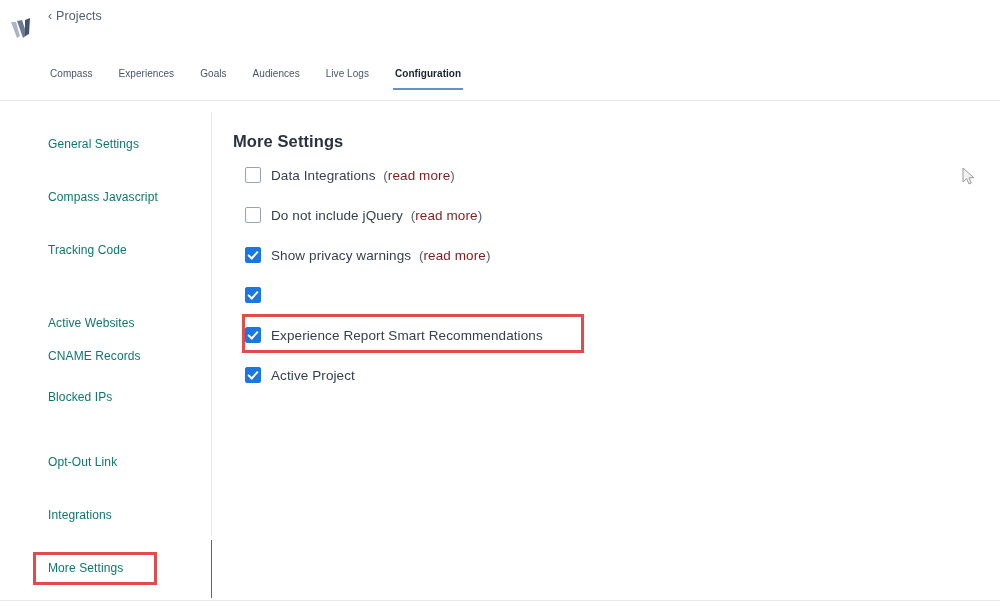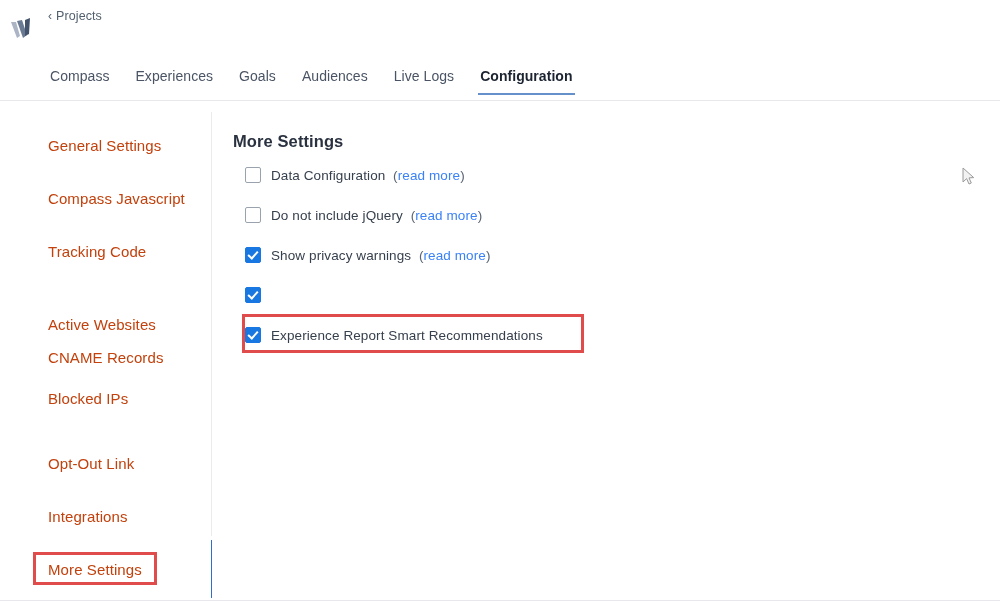--- a/index.html
+++ b/index.html
@@ -73,21 +73,21 @@
     top: 66px;
     width: 1000px;
     height: 34px;
     display: flex;
     align-items: flex-start;
     padding-left: 48px;
     gap: 22px;
   }
   .tab {
     position: relative;
-    font-size: 14px;
+    font-size: 10px;
     color: #4a5464;
     padding: 2px 2px 11px 2px;
     cursor: pointer;
     white-space: nowrap;
     letter-spacing: .05px;
   }
   .tab.active {
     color: #1b2430;
     font-weight: bold;
   }
@@ -131,22 +131,22 @@
     left: 211px;
     top: 540px;
     width: 2px;
     height: 58px;
     background: #2f6fc4;
   }
 
   .side-item {
     position: absolute;
     left: 48px;
-    font-size: 15px;
-    color: #c2410c;
+    font-size: 12px;
+    color: #0f766e;
     cursor: pointer;
     letter-spacing: .1px;
     white-space: nowrap;
   }
 
   .side-annotation {
     position: absolute;
     left: 33px;
     top: 552px;
     width: 124px;
@@ -221,21 +221,21 @@
   }
 
   .option-label {
     font-size: 13.5px;
     color: #37404d;
     letter-spacing: .1px;
     white-space: nowrap;
   }
   .paren { color: #5a6472; }
   .readmore {
-    color: #3b82f6;
+    color: #7f1d1d;
     cursor: pointer;
   }
 
   .row-annotation {
     position: absolute;
     left: -3px;
     top: -11px;
     width: 342px;
     height: 39px;
     border: 3px solid #e04b4b;
@@ -312,21 +312,21 @@
 
   <div class="main">
 
     <div class="section-title">More Settings</div>
 
     <div class="options">
 
       <div class="option-row">
         <span class="cb off"></span>
         <span class="option-label">
-          <span>Data Configuration</span>
+          <span>Data Integrations</span>
           <span class="paren">&nbsp;(</span><span class="readmore">read more</span><span class="paren">)</span>
         </span>
       </div>
 
       <div class="option-row">
         <span class="cb off"></span>
         <span class="option-label">
           <span>Do not include jQuery</span>
           <span class="paren">&nbsp;(</span><span class="readmore">read more</span><span class="paren">)</span>
         </span>
@@ -344,20 +344,24 @@
       <div class="option-row">
         <span class="cb on"></span>
       </div>
 
       <div class="option-row">
         <span class="cb on"></span>
         <span class="option-label">Experience Report Smart Recommendations</span>
         <span class="row-annotation"></span>
       </div>
 
+      <div class="option-row">
+        <span class="cb on"></span>
+        <span class="option-label">Active Project</span>
+      </div>
 
     </div>
   </div>
 
   <div class="bottom-rule"></div>
 
   <div class="cursor">
     <svg width="14" height="19" viewBox="0 0 14 19">
       <polygon points="1,1 1,15 4.6,11.6 7,17 9.3,16 7,10.9 11.7,10.6" fill="#f2f2f2" stroke="#9a9a9a" stroke-width="1"></polygon>
     </svg>

